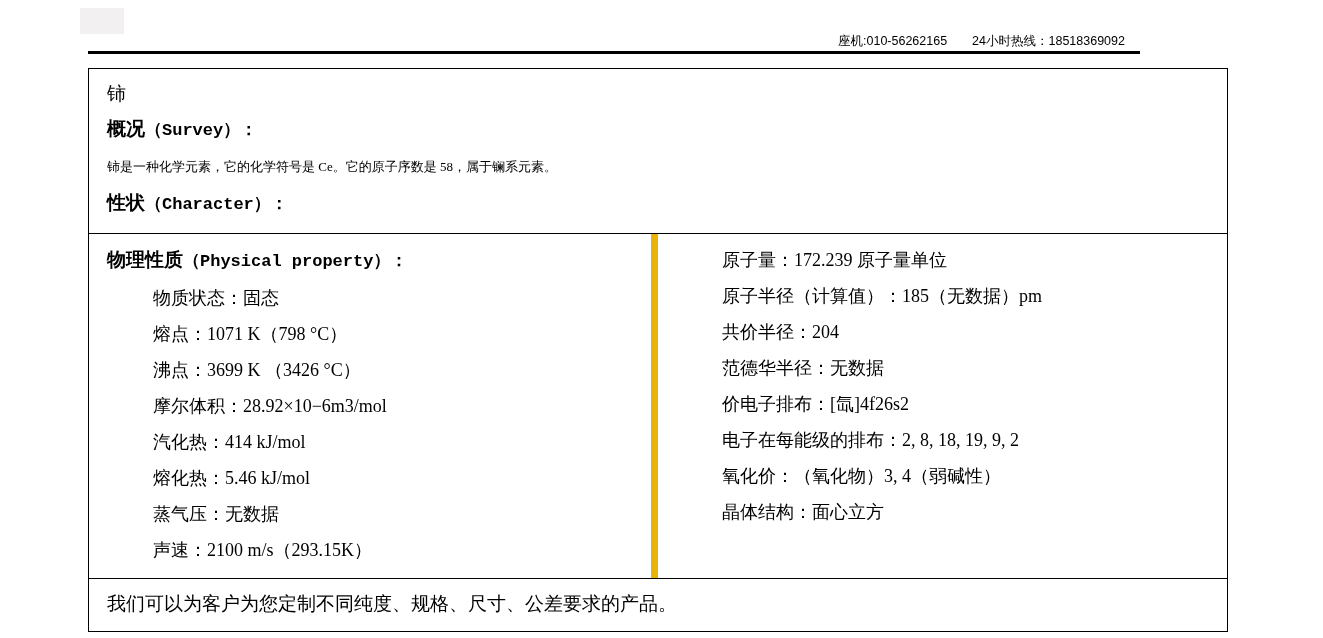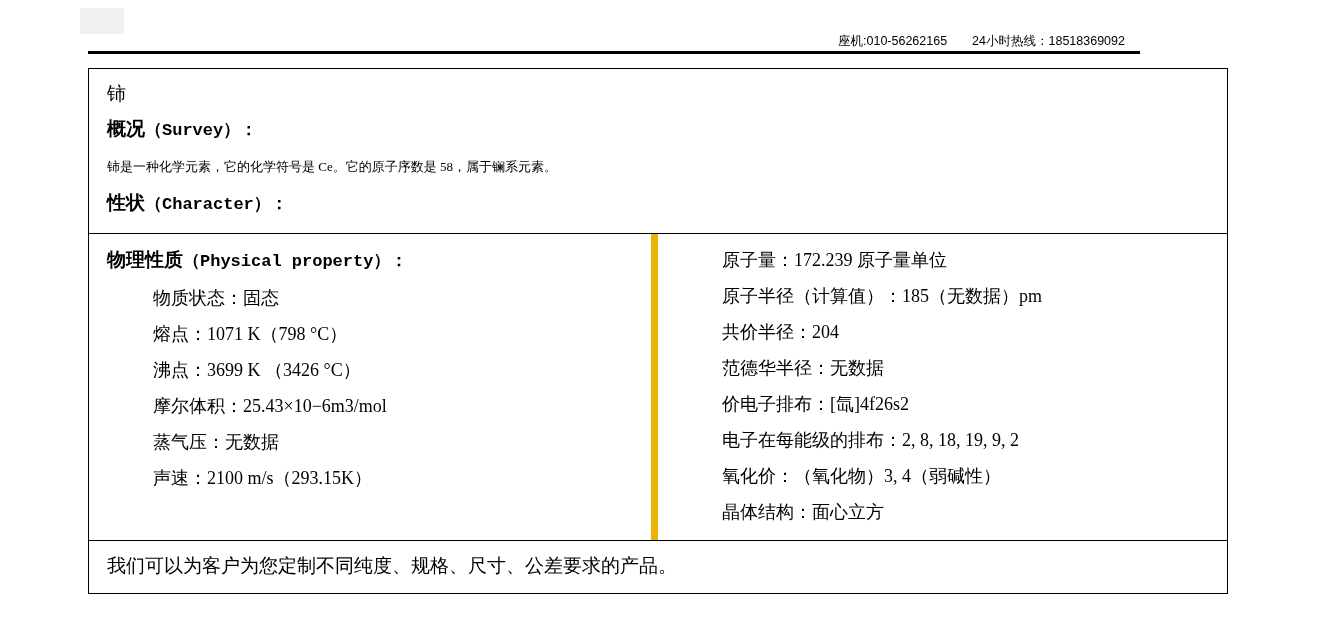--- a/index.html
+++ b/index.html
@@ -149,21 +149,23 @@
     </div>
 
     <div class="row">
       <div class="cell cell-left">
         <div class="sect-head">
           <span>物理性质</span><span class="en">（Physical property）：</span>
         </div>
         <div class="prop-line">物质状态：固态</div>
         <div class="prop-line">熔点：1071 K（798 °C）</div>
         <div class="prop-line">沸点：3699 K （3426 °C）</div>
-        <div class="prop-line">摩尔体积：25.43×10−6m3/mol</div>
+        <div class="prop-line">摩尔体积：28.92×10−6m3/mol</div>
+        <div class="prop-line">汽化热：414 kJ/mol</div>
+        <div class="prop-line">熔化热：5.46 kJ/mol</div>
         <div class="prop-line">蒸气压：无数据</div>
         <div class="prop-line">声速：2100 m/s（293.15K）</div>
       </div>
       <div class="cell cell-right">
         <div class="prop-line">原子量：172.239 原子量单位</div>
         <div class="prop-line">原子半径（计算值）：185（无数据）pm</div>
         <div class="prop-line">共价半径：204</div>
         <div class="prop-line">范德华半径：无数据</div>
         <div class="prop-line">价电子排布：[氙]4f26s2</div>
         <div class="prop-line">电子在每能级的排布：2, 8, 18, 19, 9, 2</div>

